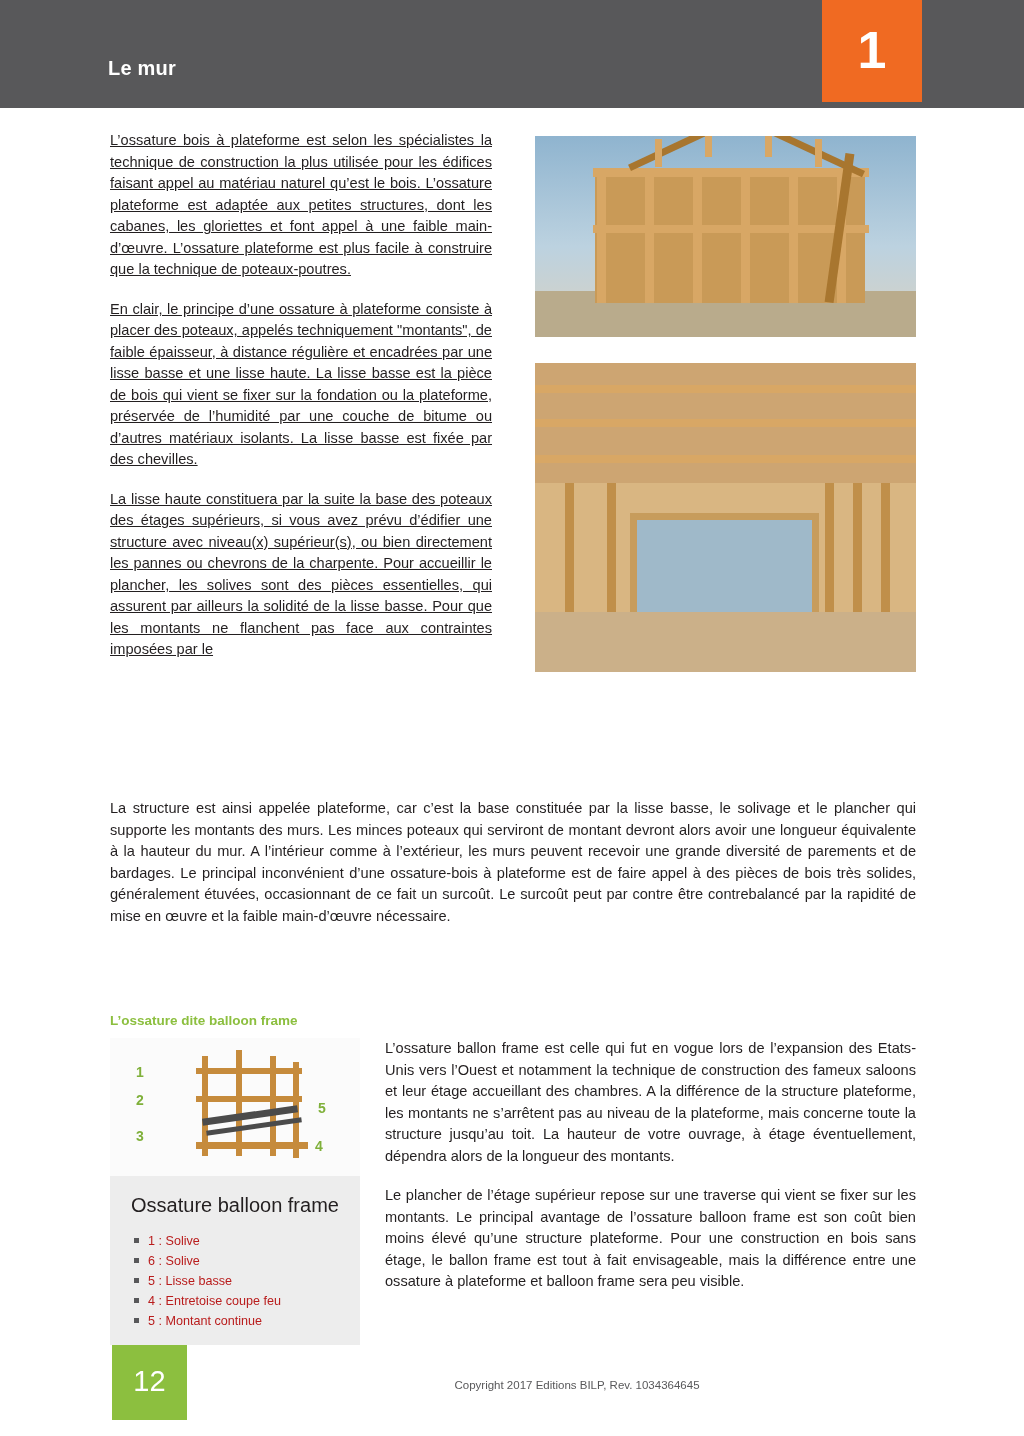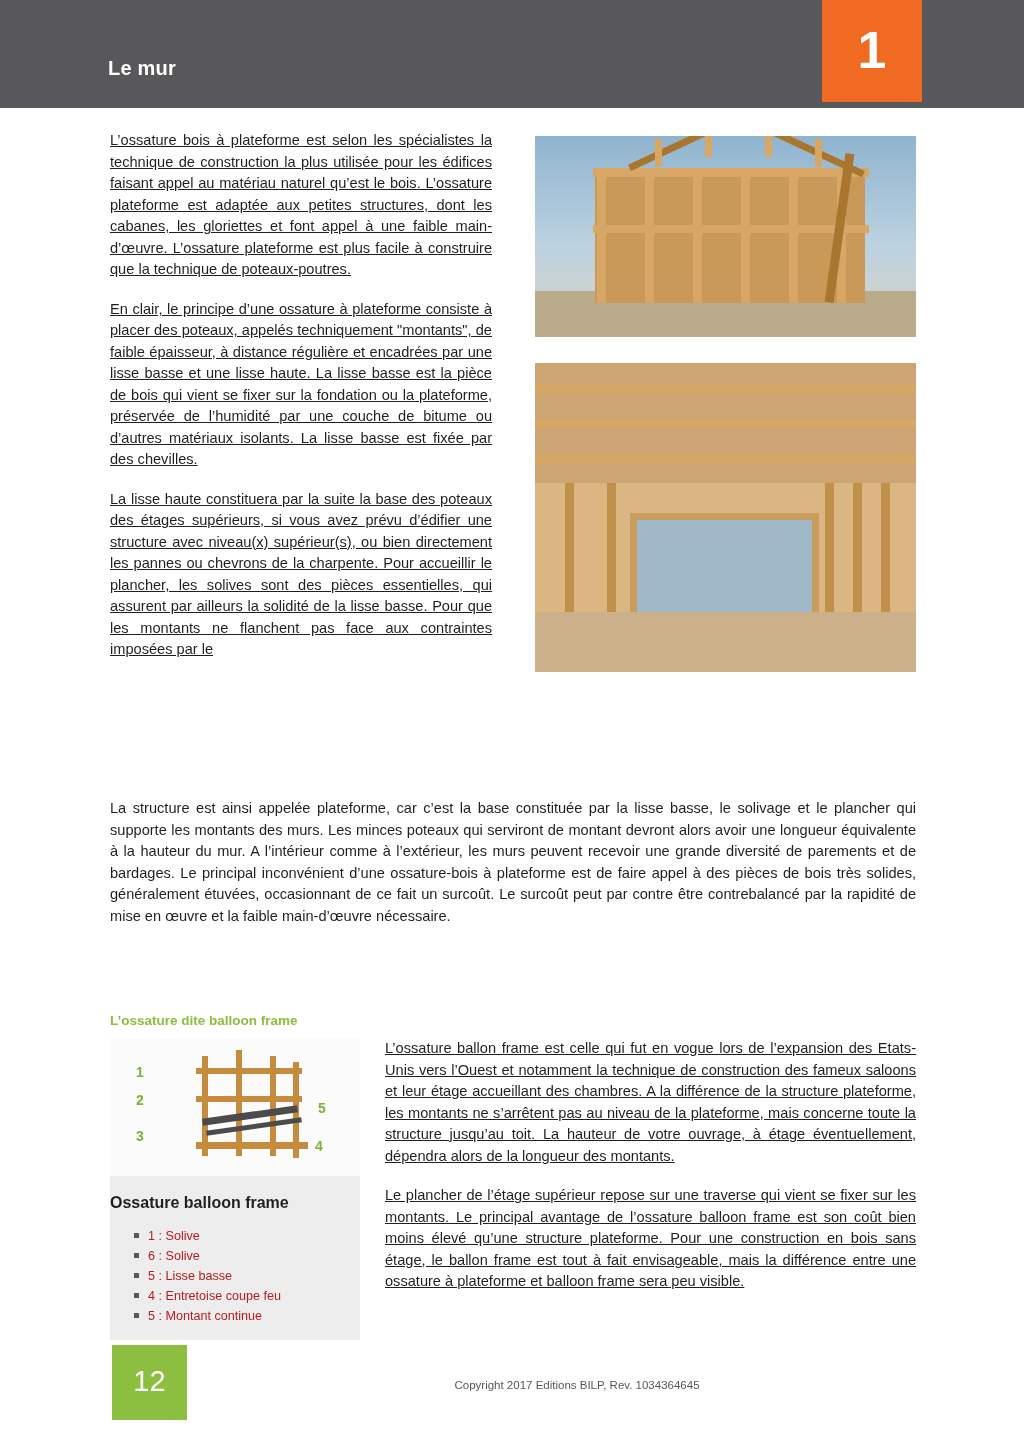--- a/index.html
+++ b/index.html
@@ -140,23 +140,23 @@
   }
   .fig-num {
     position: absolute;
     font-size: 14px;
     font-weight: bold;
     color: #7fb03a;
   }
   .fig-bar { position:absolute; background:#c68b3c; }
   .fig-bar-dark { position:absolute; background:#4b4b4b; }
   .fig-caption {
-    text-align: left;
-    font-size: 16px;
-    font-weight: bold;
+    text-align: center;
+    font-size: 20px;
+    font-weight: normal;
     margin: 18px 0 14px 0;
     color: #231f20;
   }
   .legend {
     list-style: none;
     margin: 0;
     padding: 0 0 0 24px;
   }
   .legend li {
     font-size: 12.6px;
@@ -173,21 +173,20 @@
     width: 5px;
     height: 5px;
     background: #58585a;
   }
 
   .col-right {
     position: absolute;
     left: 385px;
     top: 930px;
     width: 531px;
-    text-decoration: underline;
   }
 
   
   .footer-page {
     position: absolute;
     left: 112px;
     top: 1345px;
     width: 75px;
     height: 75px;
     background: #8cbf3f;

